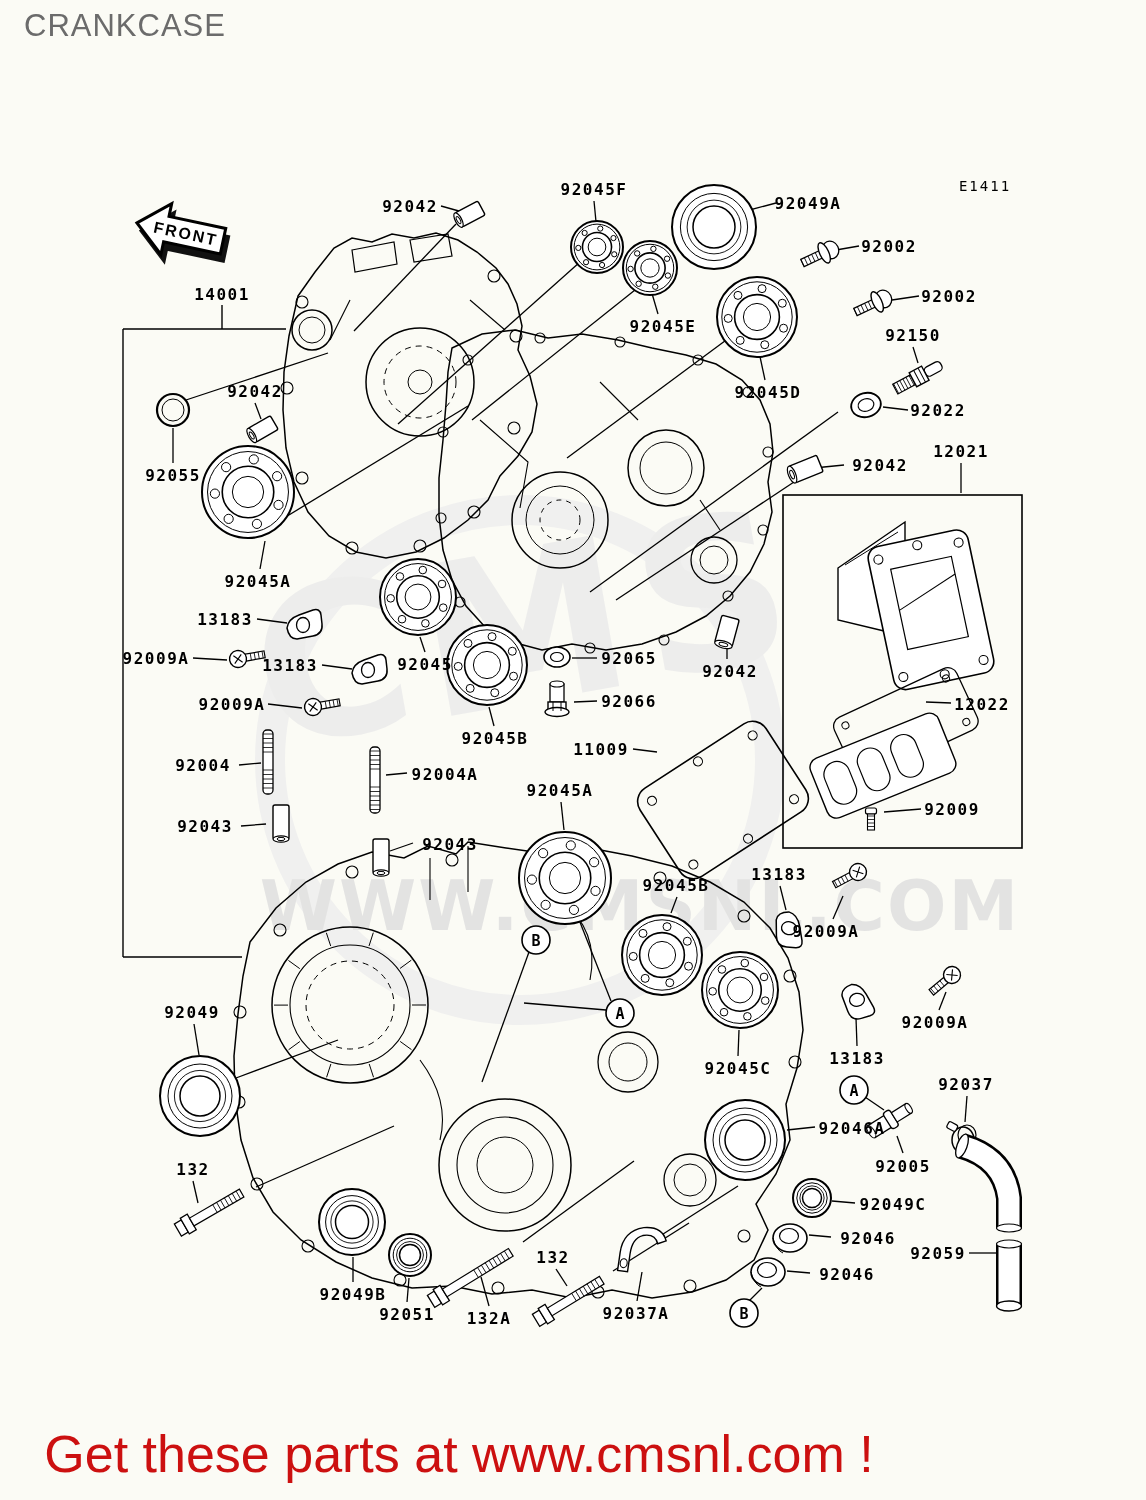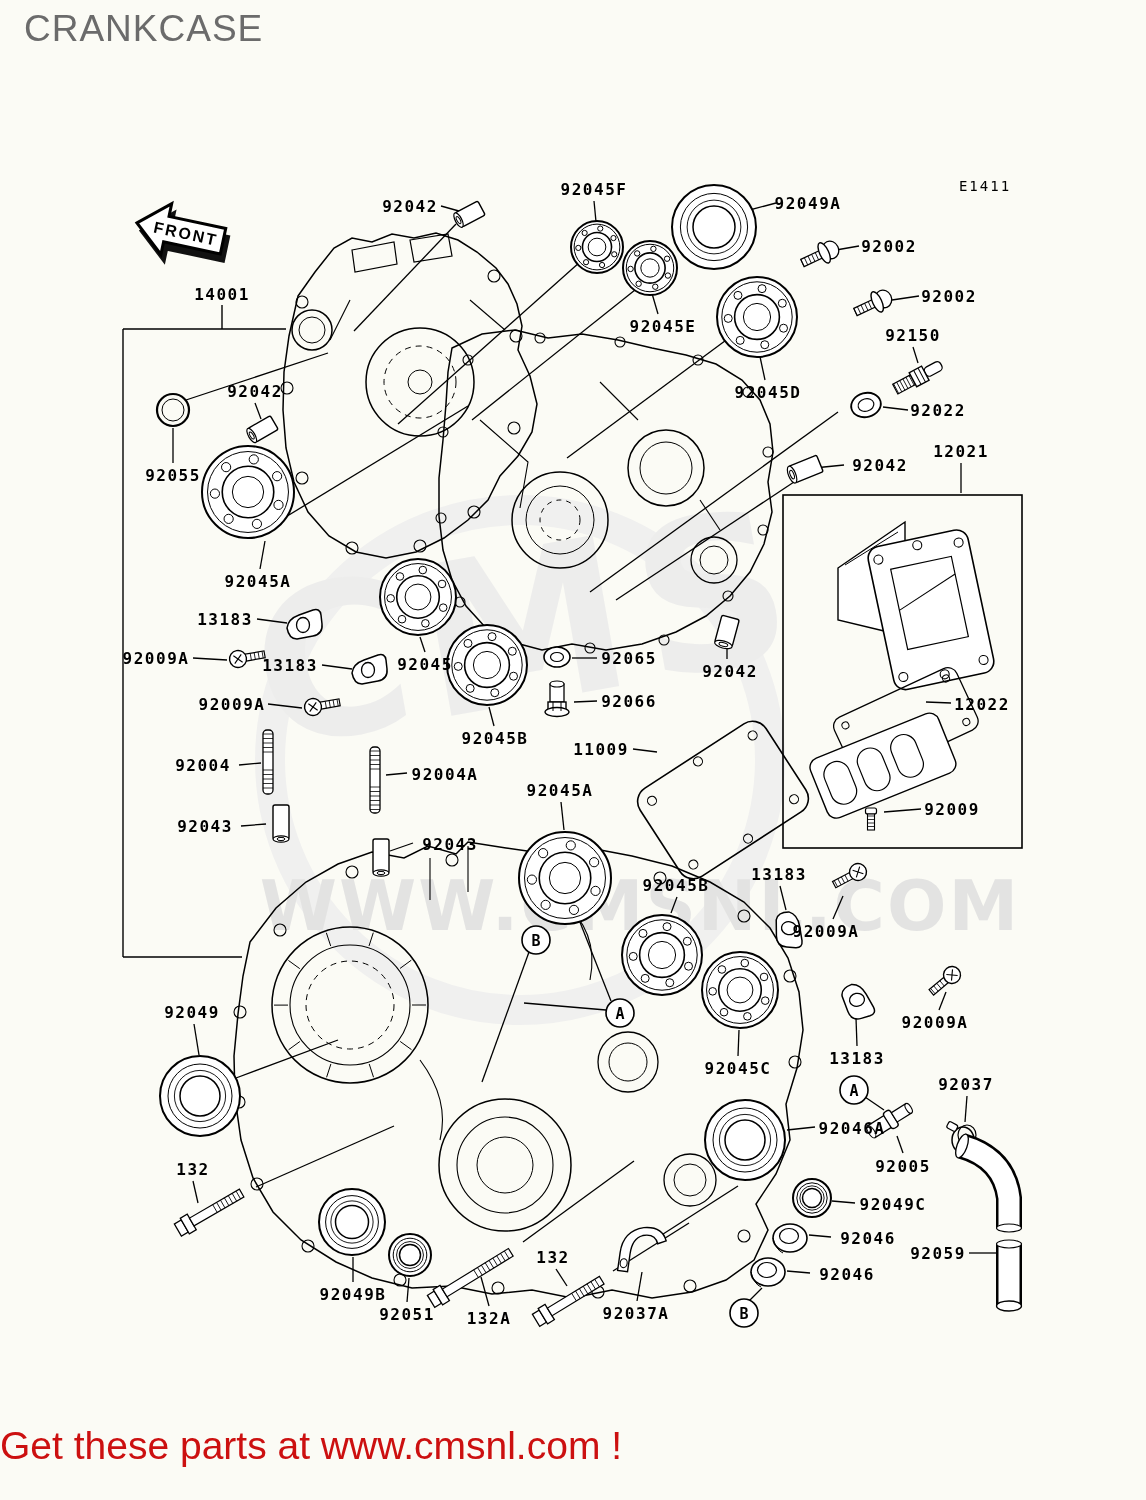--- a/index.html
+++ b/index.html
@@ -1,20 +1,20 @@
 <!DOCTYPE html>
 <html><head>
 <meta charset="utf-8">
 <style>
   html,body{margin:0;padding:0}
   body{width:1146px;height:1500px;background:#fbfbf5;position:relative;overflow:hidden;
        font-family:"Liberation Sans",sans-serif}
-  #title{position:absolute;left:24px;top:8px;font-size:37px;color:#6b6b6b;letter-spacing:1px}
-  #footer{position:absolute;left:0;top:1424px;width:918px;
-          font-size:39px;color:#cc1010;font-family:"Liberation Sans",sans-serif}
+  #title{position:absolute;left:24px;top:8px;font-size:31px;color:#6b6b6b;letter-spacing:1px}
+  #footer{position:absolute;left:0;top:1424px;width:918px;text-align:center;
+          font-size:52px;color:#cc1010;font-family:"Liberation Sans",sans-serif}
   svg{position:absolute;left:0;top:0}
   text.plabel{font-family:"DejaVu Sans Mono",monospace;font-weight:bold;font-size:16px;
               letter-spacing:1.5px;fill:#000}
   text.pcode{font-family:"DejaVu Sans Mono",monospace;font-size:14px;letter-spacing:2px;fill:#000}
   text.wm{font-family:"DejaVu Sans",sans-serif;font-weight:bold}
   text.callout{font-family:"DejaVu Sans Mono",monospace;font-weight:bold;font-size:15px;fill:#000}
   text.front{font-family:"Liberation Sans",sans-serif;font-weight:bold;font-size:16px;
              letter-spacing:2px;fill:#000}
 </style>
 </head>

